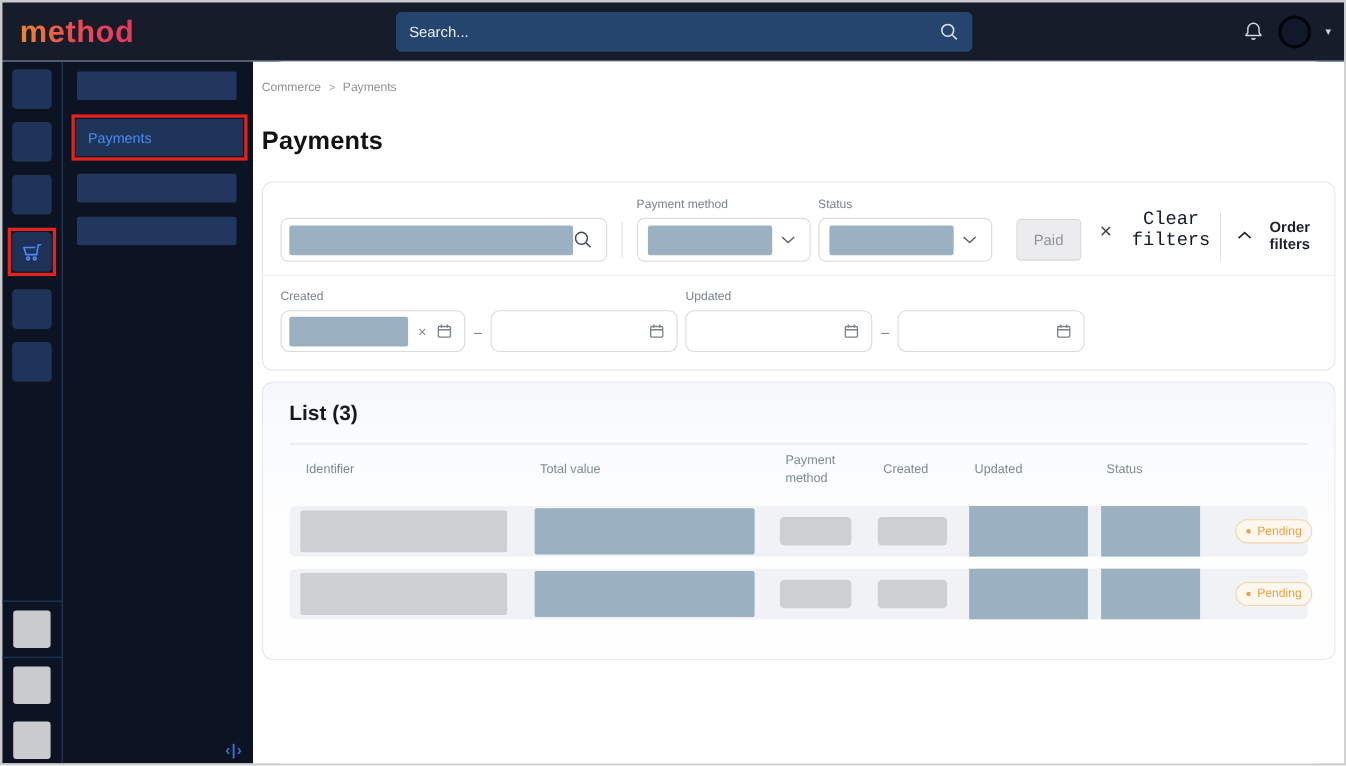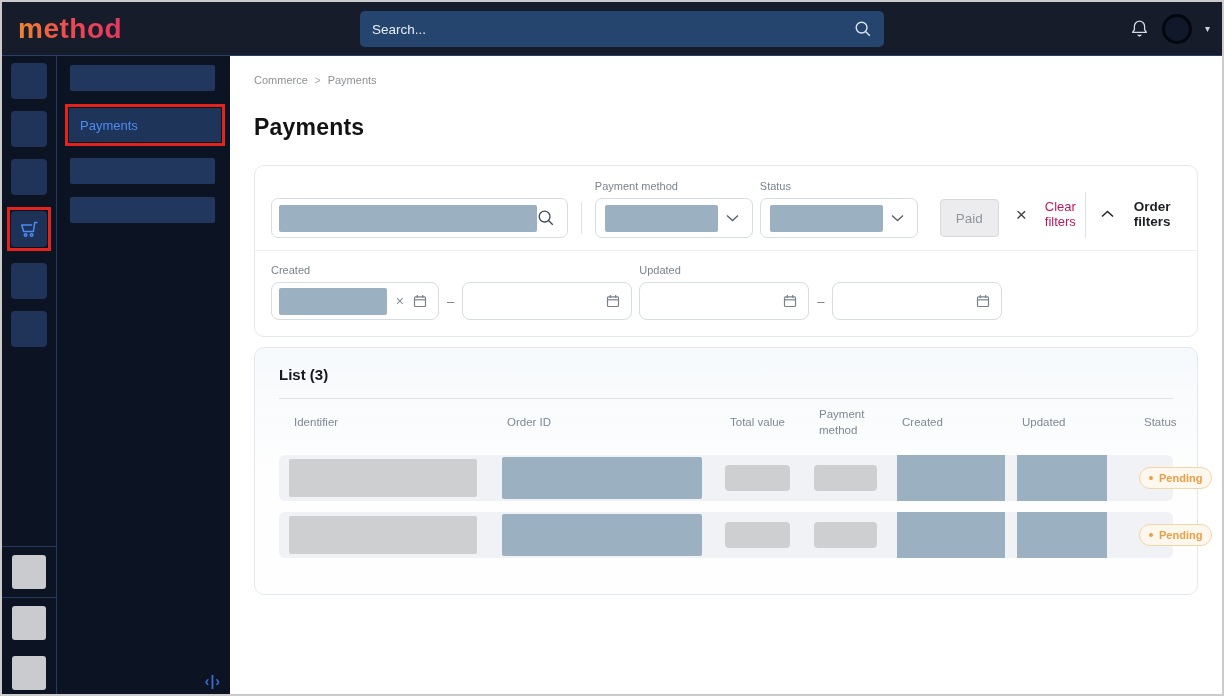--- a/index.html
+++ b/index.html
@@ -47,21 +47,21 @@
   .subnav-block { width:145px; height:26px; background:#22375e; border-radius:2px;
                   margin:0 0 13px 13px; }
   .annotation-payments { border:3px solid #e3241c; margin:0 5px 12px 8px; padding:1px; }
   .subnav-active { height:34px; background:#1e3458; display:flex; align-items:center;
                    padding-left:11px; }
   .subnav-active span { color:#4b8bf5; font-size:13px; }
   .collapse-glyph { position:absolute; right:9px; bottom:5px; color:#3a6fd0;
                     font-size:14px; font-weight:bold; letter-spacing:1px; }
 
   
-  .main { flex:1; background:#fff; padding:0 24px; overflow:hidden;border-radius:27px; }
+  .main { flex:1; background:#fff; padding:0 8px; overflow:hidden;border-radius:27px; }
   .breadcrumb { margin-top:18px; padding-left:0; font-size:11px; color:#8f9193;
                 display:flex; gap:7px; align-items:center; }
   .breadcrumb .sep { color:#a6a8aa; font-size:10px; }
   .page-title { margin-top:28px; font-size:23px; font-weight:bold; color:#131313;
                 letter-spacing:.2px; }
 
   
   .filter-card { margin-top:24px; border:1px solid #e3e8ed; border-radius:10px; background:#fff; }
   .filter-row1 { display:flex; align-items:flex-end; padding:14px 16px 12px 16px; }
   .field-label { display:block; font-size:11px; color:#7b838c; margin-bottom:6px; }
@@ -75,50 +75,50 @@
             display:flex; align-items:center; justify-content:space-between;
             padding:0 13px 0 9px; }
   .select .redact-blue { width:113px; height:27px; }
   .field + .field { margin-left:7px; }
   .apply-btn { margin-left:22px; margin-bottom:1px; height:38px; padding:0 15px;
                background:#ececee; border:1px solid #d7d9db; border-radius:4px;
                color:#8e959d; font-size:13.5px; font-family:"Liberation Sans", sans-serif; }
   .clear-btn { margin-left:17px; margin-bottom:9px; display:flex; align-items:center; gap:9px;
                background:none; border:none; font-family:"Liberation Sans", sans-serif; }
   .clear-btn .x { font-size:19px; color:#3c4248; line-height:1; font-weight:normal; }
-  .clear-btn .txt { font-size:13px; color:#be185d; }
+  .clear-btn .txt { font-size:17px; color:#0f172a;font-family:Liberation Mono, monospace; }
   .less-btn { margin-left:auto; margin-bottom:9px; display:flex; align-items:center; gap:10px;
               background:none; border:none; font-family:"Liberation Sans", sans-serif; }
   .less-btn .txt { font-size:13.5px; font-weight:bold; color:#1d2126; }
   .filter-divider { height:1px; background:#eceff2; }
   .filter-row2 { display:flex; padding:13px 16px 16px 16px; }
   .date-pair { display:flex; align-items:center; }
   .date-input { height:38px; border:1px solid #d5dce2; border-radius:8px;
                 display:flex; align-items:center; padding:0 10px 0 7px; }
   .date-input.first { width:168px; }
   .date-input.empty { width:170px; justify-content:flex-end; }
   .date-input .redact-blue { width:116px; height:27px; }
   .date-x { margin-left:9px; color:#8a9199; font-size:14px; }
   .date-cal { margin-left:8px; display:flex; }
   .dash { margin:0 8px; color:#707880; font-size:13px; }
   .updated-group { margin-left:12px; }
 
   
   .list-card { margin-top:10px; border:1px solid #e3e8ee; border-radius:10px;
                background:linear-gradient(180deg,#f6f9fc,#fefefe 55%);
                padding:18px 24px 36px 24px; }
-  .list-title { font-size:15px; font-weight:bold; color:#16191d; }
+  .list-title { font-size:19px; font-weight:bold; color:#16191d; }
   .list-divider { height:1px; background:#dfe4e9; margin-top:15px; }
   .grid7 { display:grid; grid-template-columns:213px 223px 89px 83px 120px 122px 1fr;
            align-items:center; }
   .thead { padding-left:15px; min-height:44px; margin-top:2px; color:#7d8994;
            font-size:11.5px; }
   .thead > div { padding-right:16px; line-height:1.35; }
   .trow { background:#f1f2f5; border-radius:6px; height:46px; padding-left:10px;
-          margin-bottom:11px; margin-top:0;font-weight:bold; }
+          margin-bottom:11px; margin-top:0; }
   .trow:last-child { margin-bottom:0; }
   .rows { margin-top:10px; }
   .b-ident { width:188px; height:38px; background:#cdcfd1; border-radius:2px; }
   .b-order { width:200px; height:42px; background:#9bb1c1; border-radius:2px; }
   .b-total { width:65px; height:26px; background:#cdcfd1; border-radius:4px; }
   .b-method { width:63px; height:26px; background:#cdcfd1; border-radius:4px; }
   .b-created { width:108px; height:46px; background:#9bb1c1; }
   .b-updated { width:90px; height:46px; background:#9bb1c1; }
   .status-badge { display:inline-flex; align-items:center; gap:6px; padding:4px 9px;
                   border-radius:999px; font-size:11px; border:1px solid #ccc;
@@ -324,21 +324,20 @@
           </div>
         </div>
       </div>
 
       <div class="list-card">
         <div class="list-title">List (3)</div>
         <div class="list-divider"></div>
 
         <div class="grid7 thead">
           <div>Identifier</div>
-          <div>Order ID</div>
           <div>Total value</div>
           <div>Payment method</div>
           <div>Created</div>
           <div>Updated</div>
           <div>Status</div>
         </div>
 
         <div class="rows">
           <div class="grid7 trow">
             <div>

